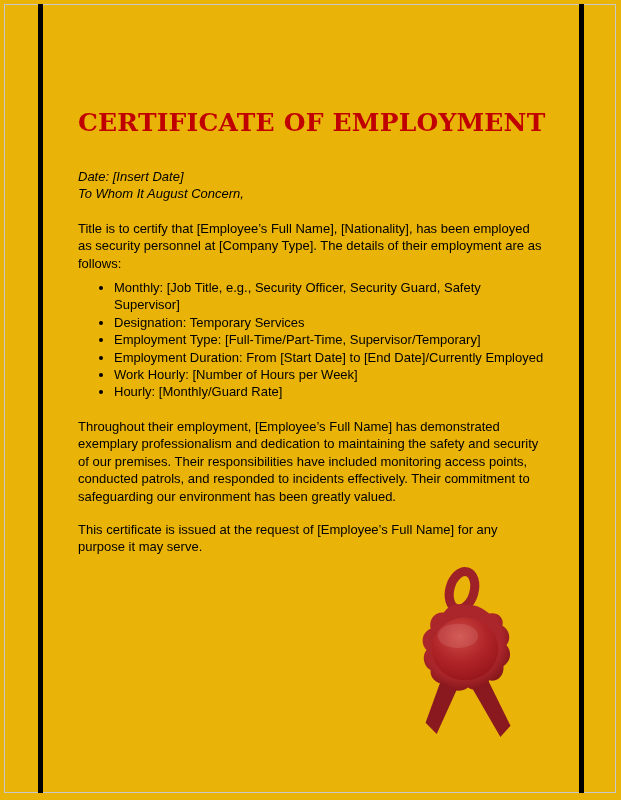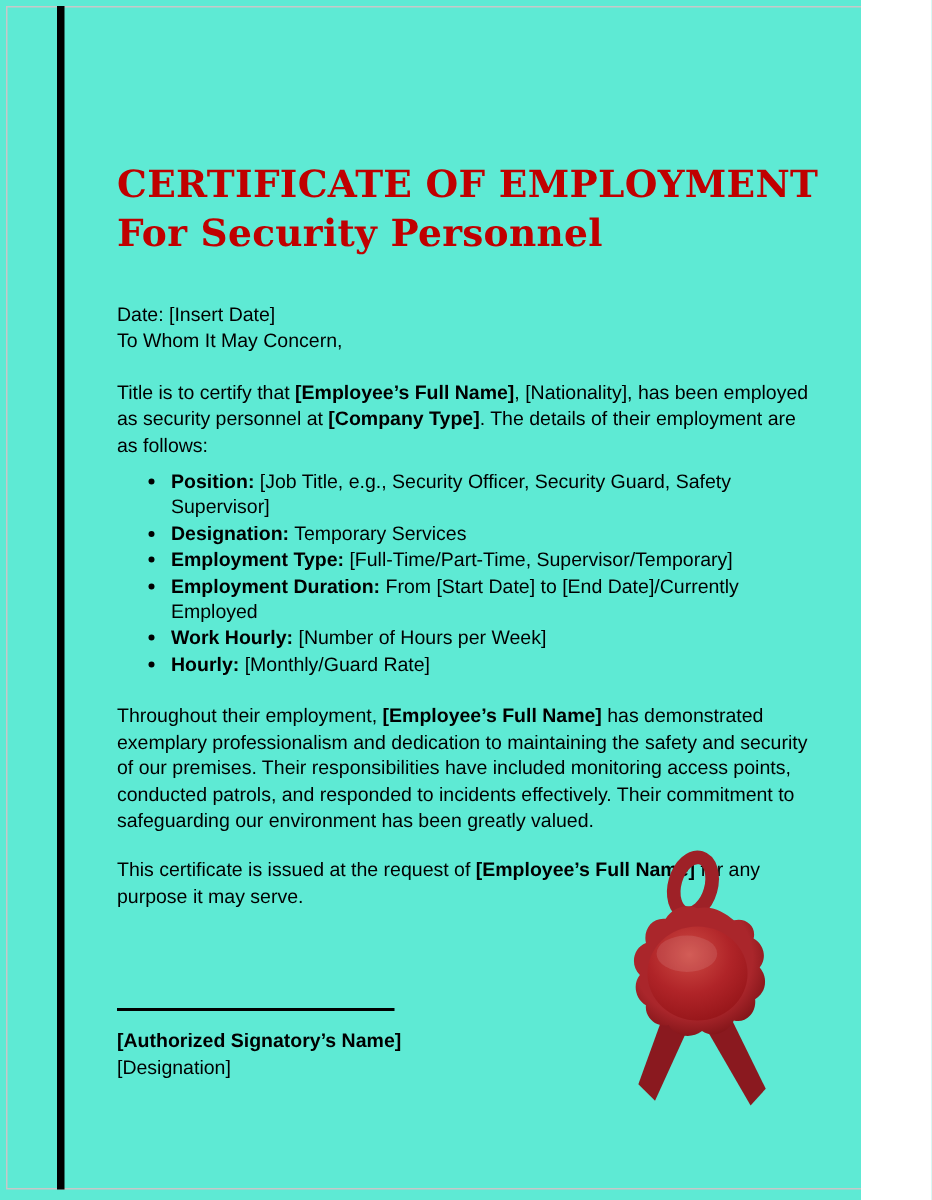--- a/index.html
+++ b/index.html
@@ -1,23 +1,23 @@
 <!DOCTYPE html>
 <html><head>
 <meta charset="utf-8">
 <style>
   * { box-sizing: border-box; margin: 0; padding: 0; }
   html, body { background: #ffffff; }
   body { font-family: "Liberation Sans", sans-serif; }
 
   .page {
     position: relative;
-    width: 574px;
+    width: 621px;
     height: 800px;
-    background: #5eead4;
+    background: #eab308;
     overflow: hidden;
   }
   .border-frame {
     position: absolute;
     left: 4px; top: 4px;
     width: 612px; height: 789px;
     border: 1px solid #c8c8c8;
     pointer-events: none;
   }
   .bar {
@@ -41,40 +41,40 @@
   .title {
     margin-top: 106px;
     font-family: "DejaVu Serif", serif;
     font-weight: bold;
     font-size: 25px;
     line-height: 33px;
     letter-spacing: 0.2px;
     white-space: nowrap;
   }
 
-  .meta-block { margin-top: 29px; }
+  .meta-block { margin-top: 29px; font-style: italic; }
   .para { margin-top: 17px; }
 
   ul.details {
     margin-top: 7px;
     padding-left: 36px;
     list-style-type: disc;
   }
   ul.details li { padding-left: 0; }
 
   .para-late { margin-top: 16px; }
 
   .signature { margin-top: 66px; }
   .sig-line {
     width: 185px;
     border-top: 2px solid #000000;
   }
   .sig-name { margin-top: 11px; font-weight: bold; }
 
-  b { font-weight: bold; }
+  b { font-weight: normal; }
 
   .seal {
     position: absolute;
     left: 413px;
     top: 561px;
     width: 104px;
     height: 182px;
   }
 </style>
 </head>
@@ -82,48 +82,42 @@
 
 <div class="page">
   <div class="border-frame"></div>
   <div class="bar bar-left" style="background: rgb(0, 0, 0);"></div>
   <div class="bar bar-right" style="background: rgb(0, 0, 0);"></div>
 
   <div class="content">
 
     <div class="title" style="color: rgb(192, 0, 0);">
       <div>CERTIFICATE OF EMPLOYMENT</div>
-      <div>For Security Personnel</div>
     </div>
 
     <div class="meta-block">
       <div>Date: [Insert Date]</div>
-      <div>To Whom It May Concern,</div>
+      <div>To Whom It August Concern,</div>
     </div>
 
     <p class="para"><span>Title is to certify that </span><b>[Employee’s Full Name]</b><span>, [Nationality], has been employed as security personnel at </span><b>[Company Type]</b><span>. The details of their employment are as follows:</span></p>
 
     <ul class="details">
-      <li><b>Position:</b><span> [Job Title, e.g., Security Officer, Security Guard, Safety Supervisor]</span></li>
+      <li><b>Monthly:</b><span> [Job Title, e.g., Security Officer, Security Guard, Safety Supervisor]</span></li>
       <li><b>Designation:</b><span> Temporary Services</span></li>
       <li><b>Employment Type:</b><span> [Full-Time/Part-Time, Supervisor/Temporary]</span></li>
       <li><b>Employment Duration:</b><span> From [Start Date] to [End Date]/Currently Employed</span></li>
       <li><b>Work Hourly:</b><span> [Number of Hours per Week]</span></li>
       <li><b>Hourly:</b><span> [Monthly/Guard Rate]</span></li>
     </ul>
 
     <p class="para"><span>Throughout their employment, </span><b>[Employee’s Full Name]</b><span> has demonstrated exemplary professionalism and dedication to maintaining the safety and security of our premises. Their responsibilities have included monitoring access points, conducted patrols, and responded to incidents effectively. Their commitment to safeguarding our environment has been greatly valued.</span></p>
 
     <p class="para-late para"><span>This certificate is issued at the request of </span><b>[Employee’s Full Name]</b><span> for any purpose it may serve.</span></p>
 
-    <div class="signature">
-      <div class="sig-line"></div>
-      <div class="sig-name">[Authorized Signatory’s Name]</div>
-      <div>[Designation]</div>
-    </div>
 
   </div>
 
   <svg class="seal" viewBox="0 0 100 180" xmlns="http://www.w3.org/2000/svg">
     <defs>
       <radialGradient id="waxGrad" cx="45%" cy="40%" r="65%">
         <stop offset="0%" stop-color="#aa262b"></stop>
         <stop offset="70%" stop-color="#aa262b"></stop>
         <stop offset="100%" stop-color="#7c1216"></stop>
       </radialGradient>

